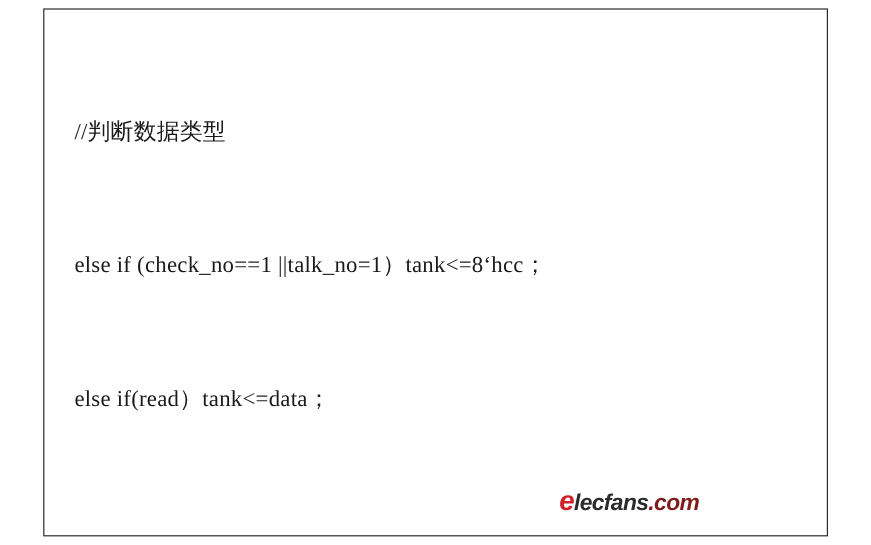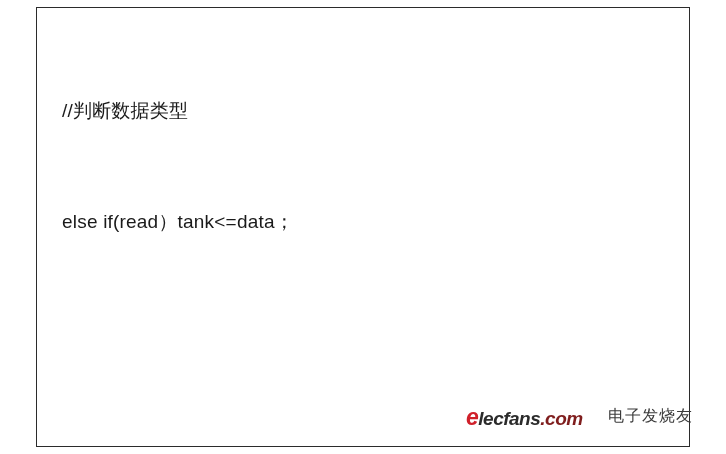--- a/index.html
+++ b/index.html
@@ -33,21 +33,21 @@
   }
   
   #code-block {
     position: absolute;
     left: 0px;
     top: 18px;
     width: 726px;
     height: 420px;
     box-sizing: border-box;
     padding: 0 0 0 0;
-    font-family: Liberation Sans, sans-serif;
+    font-family: Liberation Serif, serif;
     font-size: 19px;
     color: #1a1a1a;
     line-height: 37px;
     white-space: pre;
   }
   .ln {
     display: block;
     padding-left: 62px;
     letter-spacing: 0.2px;
   }
@@ -95,29 +95,29 @@
 </style>
 </head>
 <body>
 
 <div id="page">
 
   <div id="code-frame"></div>
 
   <div id="code-block">
     <span class="ln">//判断数据类型</span>
+    <span class="ln">else if (check_no==1 ||talk_no=1）tank&lt;=8‘hcc；</span>
     <span class="ln">else if(read）tank&lt;=data；</span>
     
     
     
     
     
     
   </div>
 
   <div id="watermark">
     <div id="wm-logo">
       <span class="wm-e">e</span><span class="wm-rest">lecfans</span><span class="wm-com">.com</span>
     </div>
-    <div id="wm-cn">电子发烧友</div>
   </div>
 
 </div>
 
 </body></html>

